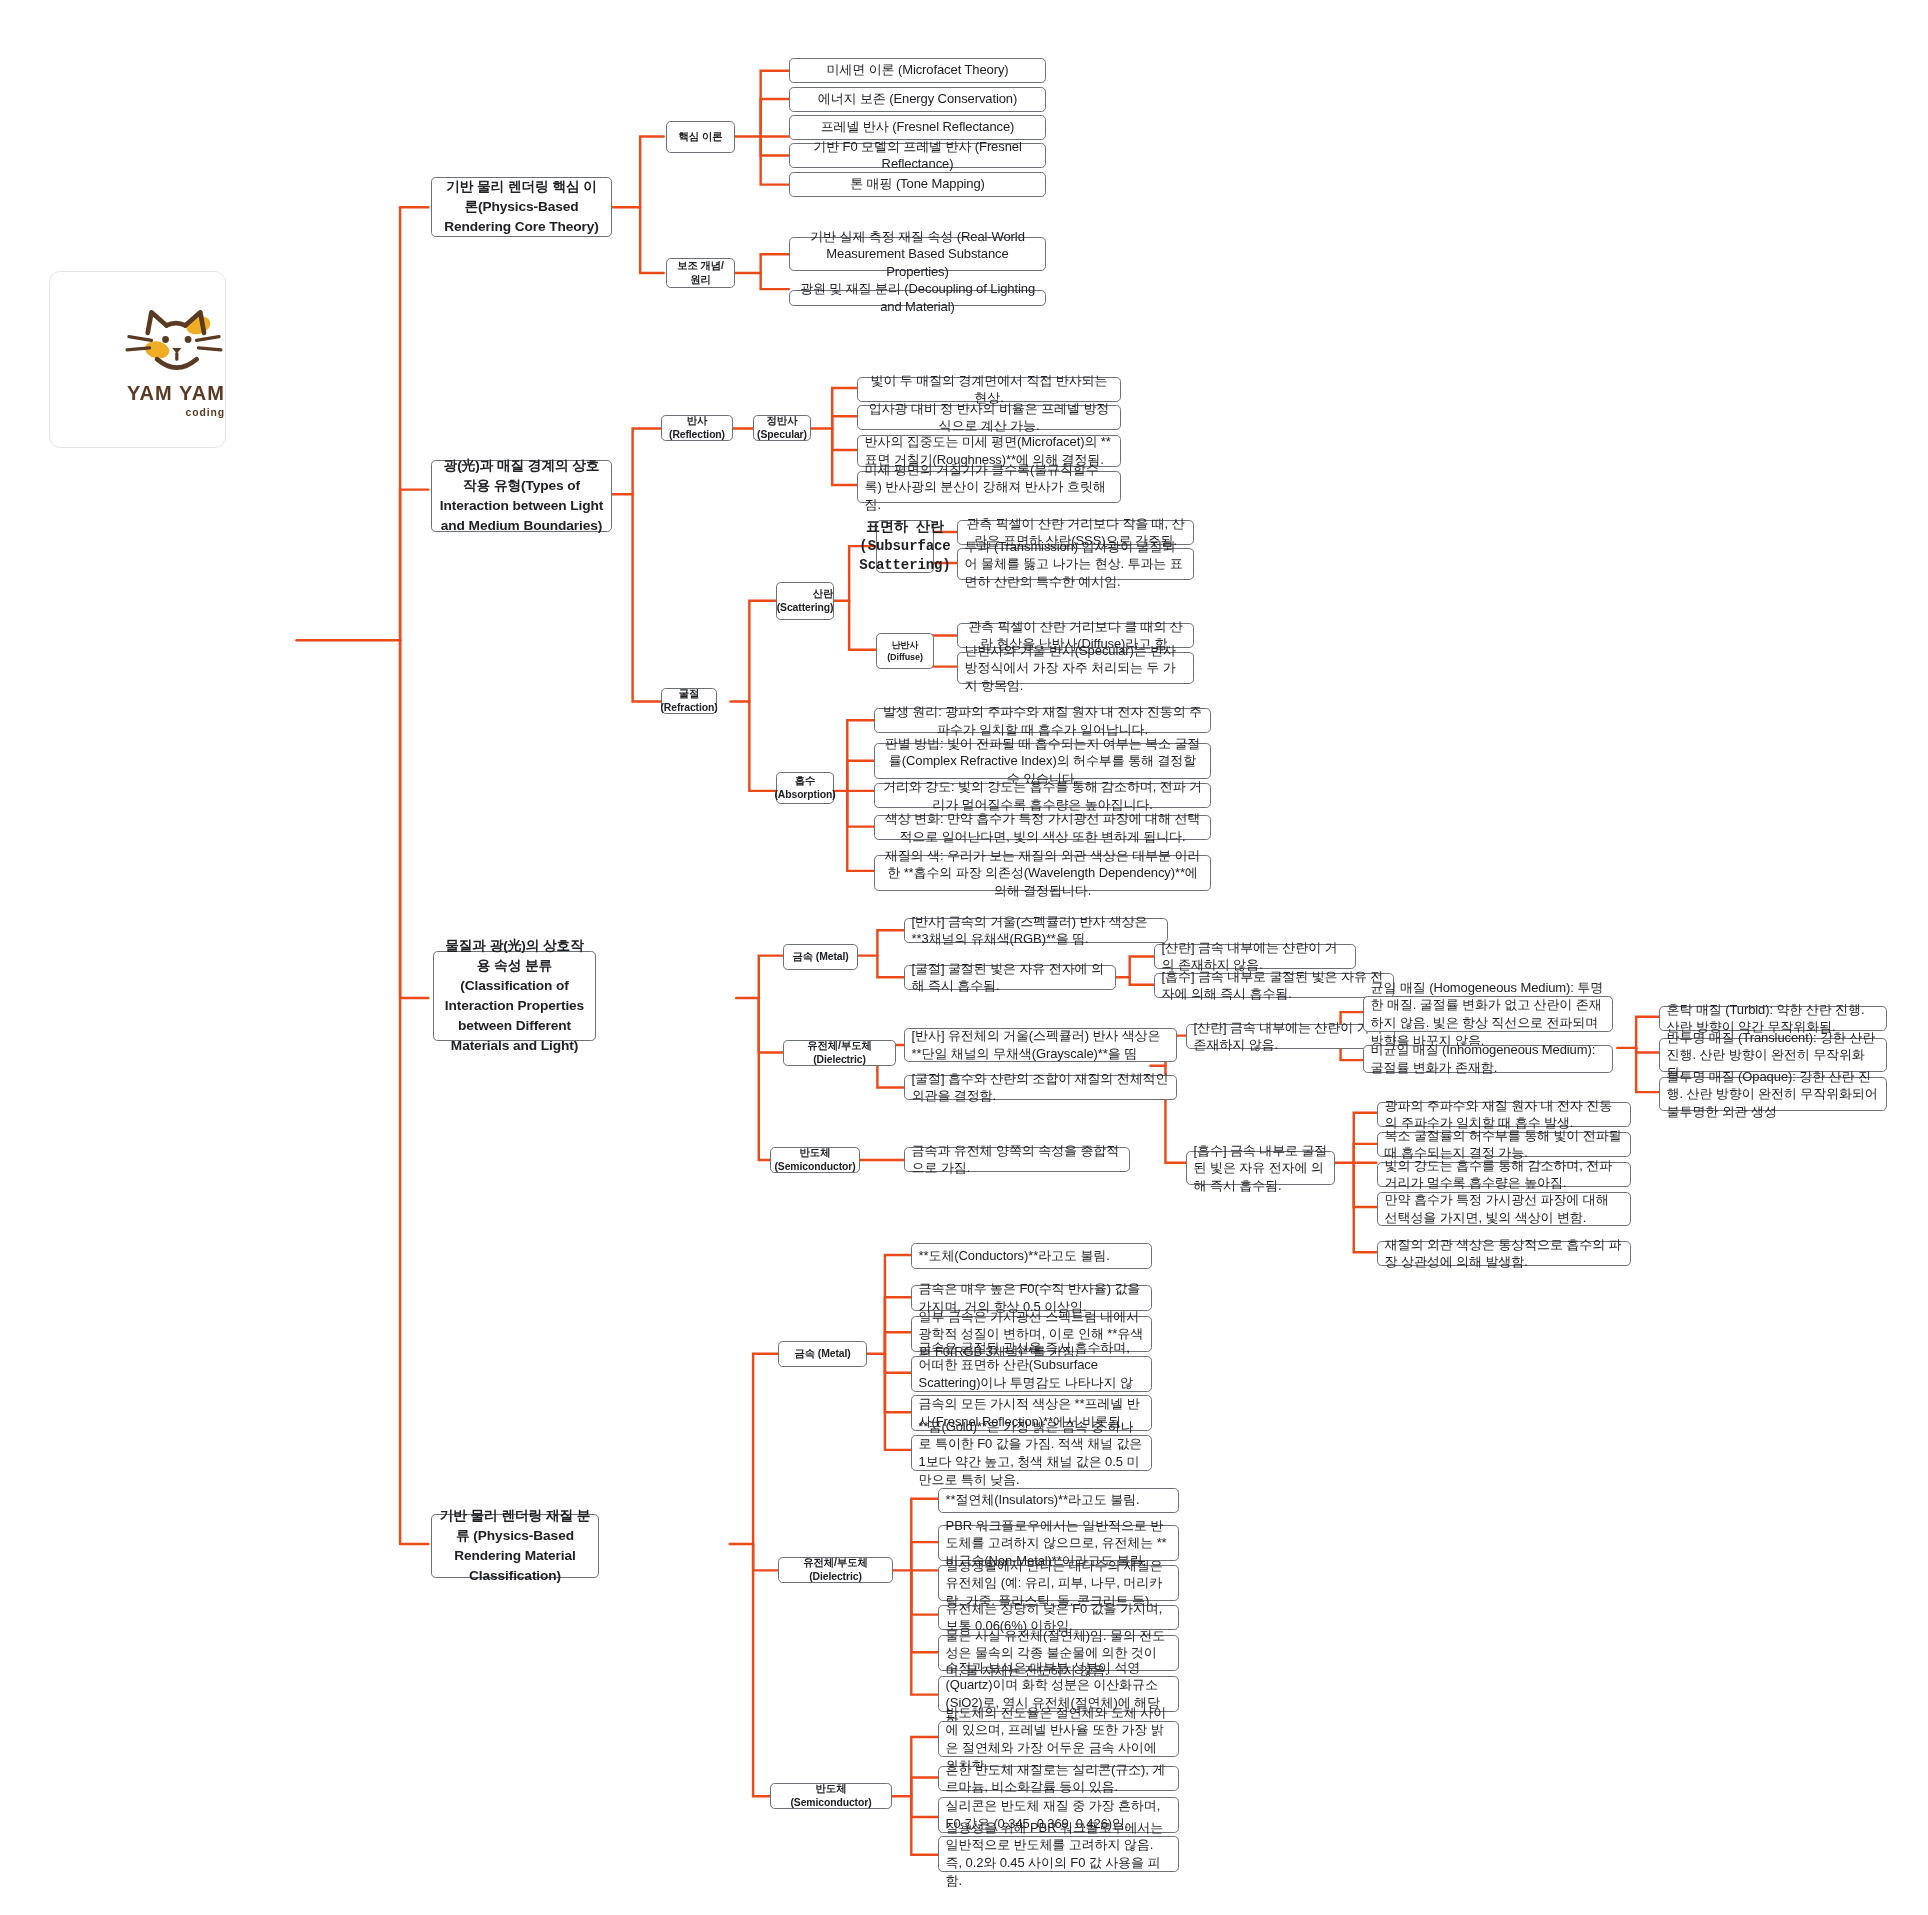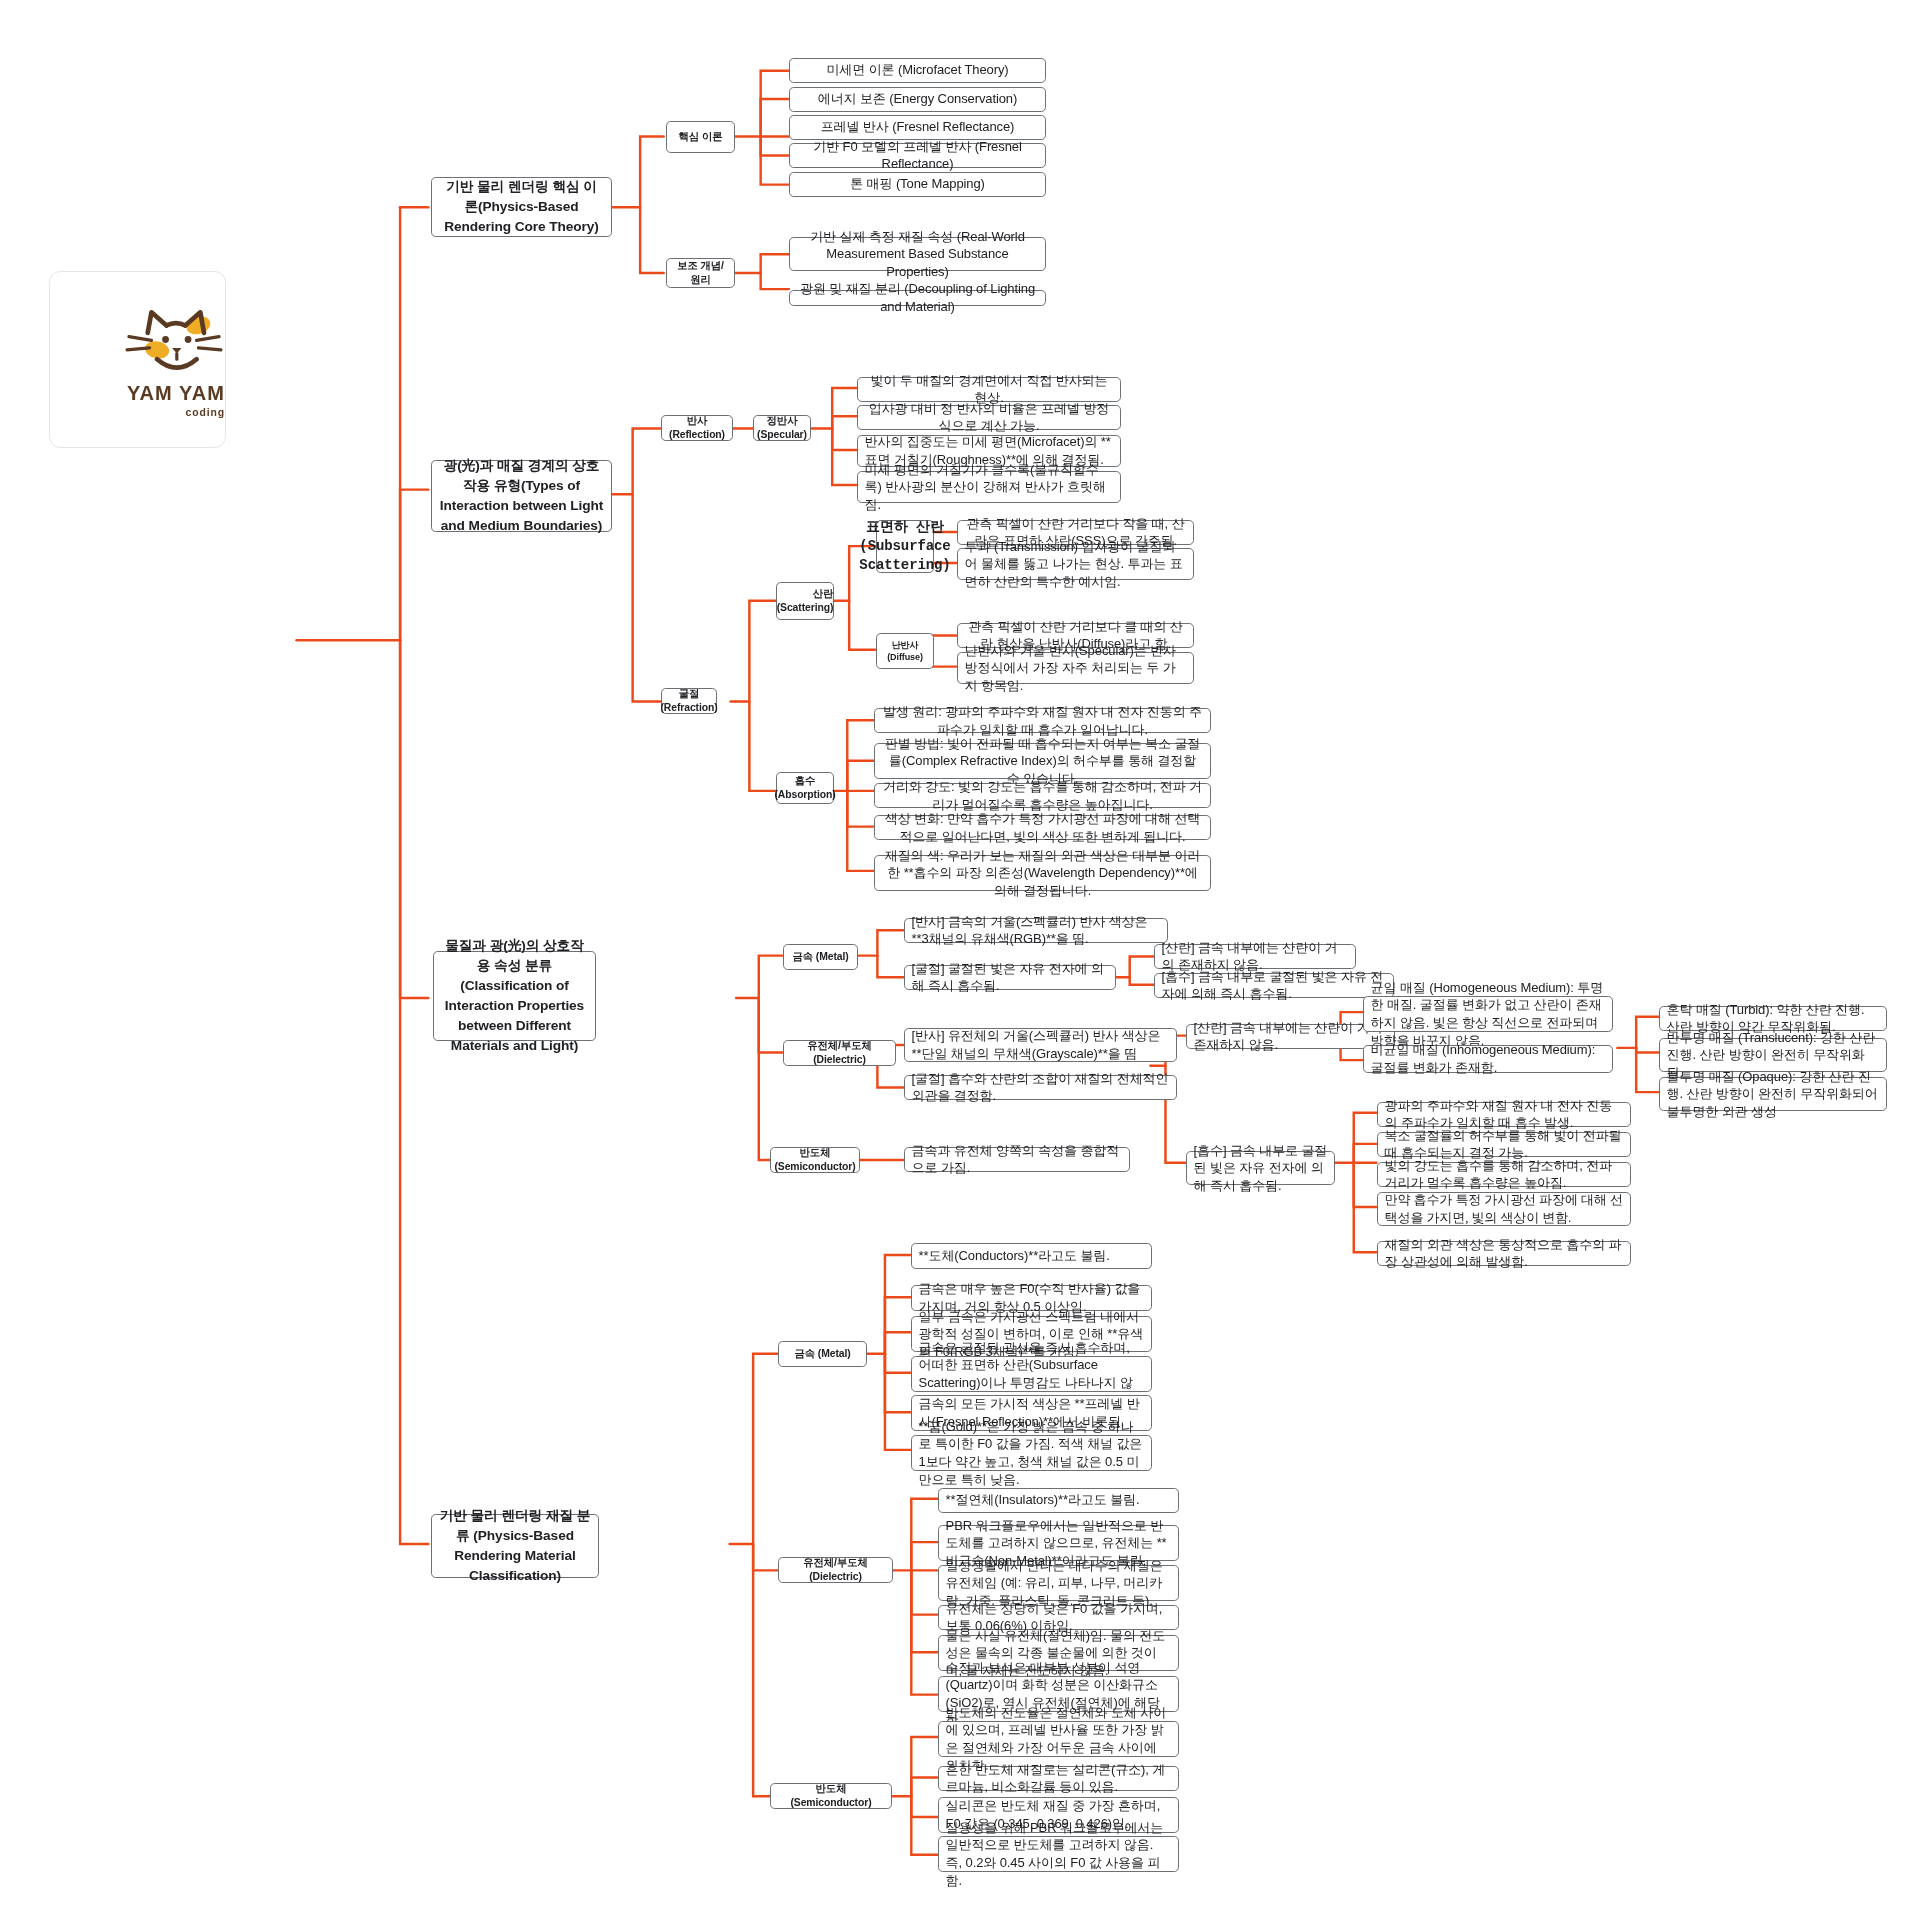--- a/index.html
+++ b/index.html
@@ -234,21 +234,21 @@
   <div class="node leaf left-align" style="left:1363px; top:996px; width:250px; height:36px; padding:3.8px 6.6px;">균일 매질 (Homogeneous Medium): 투명한 매질. 굴절률 변화가 없고 산란이 존재하지 않음. 빛은 항상 직선으로 전파되며 방향을 바꾸지 않음.</div>
   <div class="node leaf left-align" style="left:1363px; top:1045px; width:250px; height:28px; padding:3.8px 6.6px;">비균일 매질 (Inhomogeneous Medium): 굴절률 변화가 존재함.</div>
 
   <div class="node leaf left-align" style="left:1659px; top:1006px; width:228px; height:24.5px; padding:3.8px 6.6px;">혼탁 매질 (Turbid): 약한 산란 진행. 산란 방향이 약간 무작위화됨.</div>
   <div class="node leaf left-align" style="left:1659px; top:1038px; width:228px; height:34px; padding:3.8px 6.6px;">반투명 매질 (Translucent): 강한 산란 진행. 산란 방향이 완전히 무작위화됨.</div>
   <div class="node leaf left-align" style="left:1659px; top:1077px; width:228px; height:34px; padding:3.8px 6.6px;">불투명 매질 (Opaque): 강한 산란 진행. 산란 방향이 완전히 무작위화되어 불투명한 외관 생성</div>
 
   <div class="node leaf left-align" style="left:1377px; top:1102px; width:254px; height:24.5px; padding:3.8px 6.6px;">광파의 주파수와 재질 원자 내 전자 진동의 주파수가 일치할 때 흡수 발생.</div>
   <div class="node leaf left-align" style="left:1377px; top:1132px; width:254px; height:24.5px; padding:3.8px 6.6px;">복소 굴절률의 허수부를 통해 빛이 전파될 때 흡수되는지 결정 가능.</div>
   <div class="node leaf left-align" style="left:1377px; top:1162px; width:254px; height:24.5px; padding:3.8px 6.6px;">빛의 강도는 흡수를 통해 감소하며, 전파 거리가 멀수록 흡수량은 높아짐.</div>
-  <div class="node leaf left-align" style="left:1377px; top:1192px; width:254px; height:34px; padding:3.8px 6.6px;font-family:Liberation Serif, serif;">만약 흡수가 특정 가시광선 파장에 대해 선택성을 가지면, 빛의 색상이 변함.</div>
+  <div class="node leaf left-align" style="left:1377px; top:1192px; width:254px; height:34px; padding:3.8px 6.6px;">만약 흡수가 특정 가시광선 파장에 대해 선택성을 가지면, 빛의 색상이 변함.</div>
   <div class="node leaf left-align" style="left:1377px; top:1241px; width:254px; height:24.5px; padding:3.8px 6.6px;">재질의 외관 색상은 통상적으로 흡수의 파장 상관성에 의해 발생함.</div>
 
   <div class="node l2" style="left:770px; top:1147px; width:90px; height:26px;">반도체 (Semiconductor)</div>
   <div class="node leaf left-align" style="left:904px; top:1147px; width:226px; height:24.5px; padding:3.8px 6.6px;">금속과 유전체 양쪽의 속성을 종합적으로 가짐.</div>
 
   <div class="node l1" style="left:431px; top:1514px; width:168px; height:64px;">기반 물리 렌더링 재질 분류 (Physics-Based Rendering Material Classification)</div>
 
   <div class="node l2" style="left:778px; top:1341px; width:89px; height:26px;">금속 (Metal)</div>
   <div class="node leaf left-align" style="left:911px; top:1243px; width:241px; height:26px; padding:3.8px 6.6px;">**도체(Conductors)**라고도 불림.</div>
   <div class="node leaf left-align" style="left:911px; top:1285px; width:241px; height:26px; padding:3.8px 6.6px;">금속은 매우 높은 F0(수직 반사율) 값을 가지며, 거의 항상 0.5 이상임.</div>

